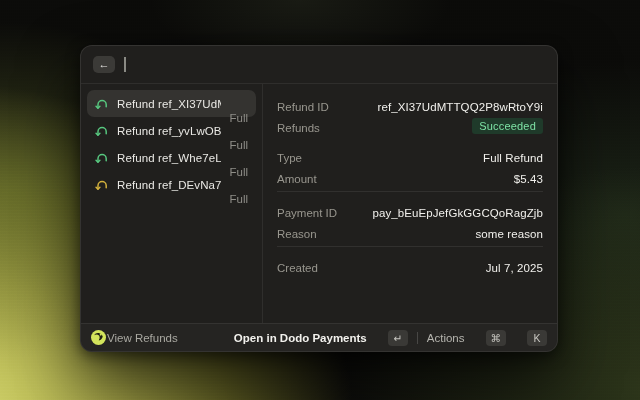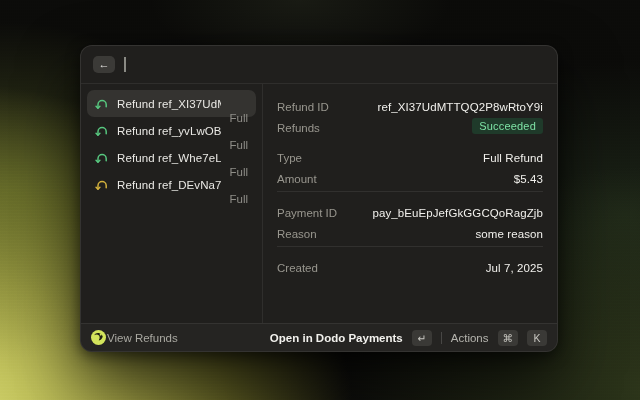--- a/index.html
+++ b/index.html
@@ -84,21 +84,21 @@
   }
 
   
   .footer{
     height:28px; flex:0 0 28px; display:flex; align-items:center;
     padding:0 10px; border-top:1px solid rgba(255,255,255,0.07);
     background:rgba(255,255,255,0.025);
   }
   .footer .title{ color:#a9a8a1; font-size:11.5px; margin-left:1px; }
   .footer .spacer{ flex:1; }
-  .action{ display:flex; align-items:center; gap:9px; cursor:pointer; }
+  .action{ display:flex; align-items:center; gap:21px; cursor:pointer; }
   .action .a-label{ color:#f2f1ed; font-size:11.5px; font-weight:700; }
   .action .a-label.dim{ color:#b5b4ae; font-weight:400;text-align:right; }
   .kbd{
     min-width:20px; height:16px; padding:0 5px; border-radius:4px;
     background:#3a3936; color:#c7c6c0; font-size:10.5px;
     display:flex; align-items:center; justify-content:center;
   }
   .v-sep{ width:1px; height:12px; background:rgba(255,255,255,0.16); margin:0 9px; }
 </style>
 </head>

